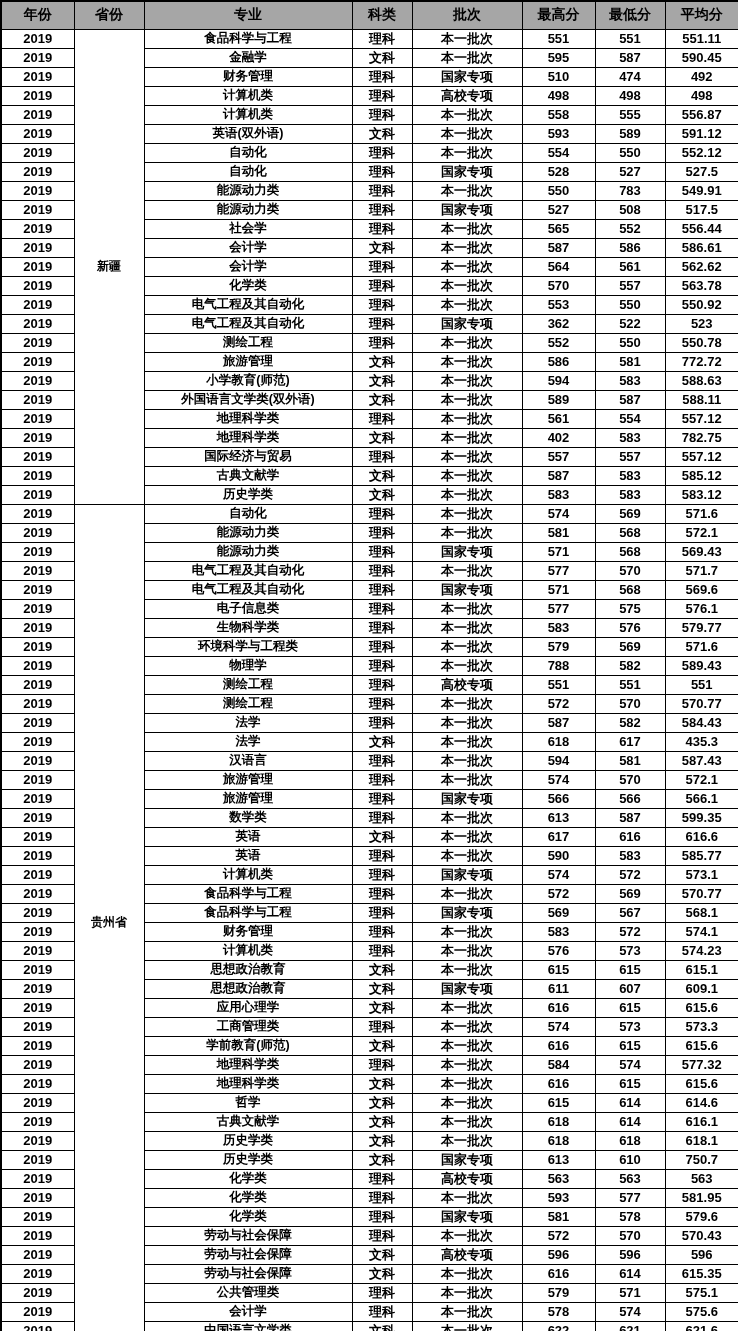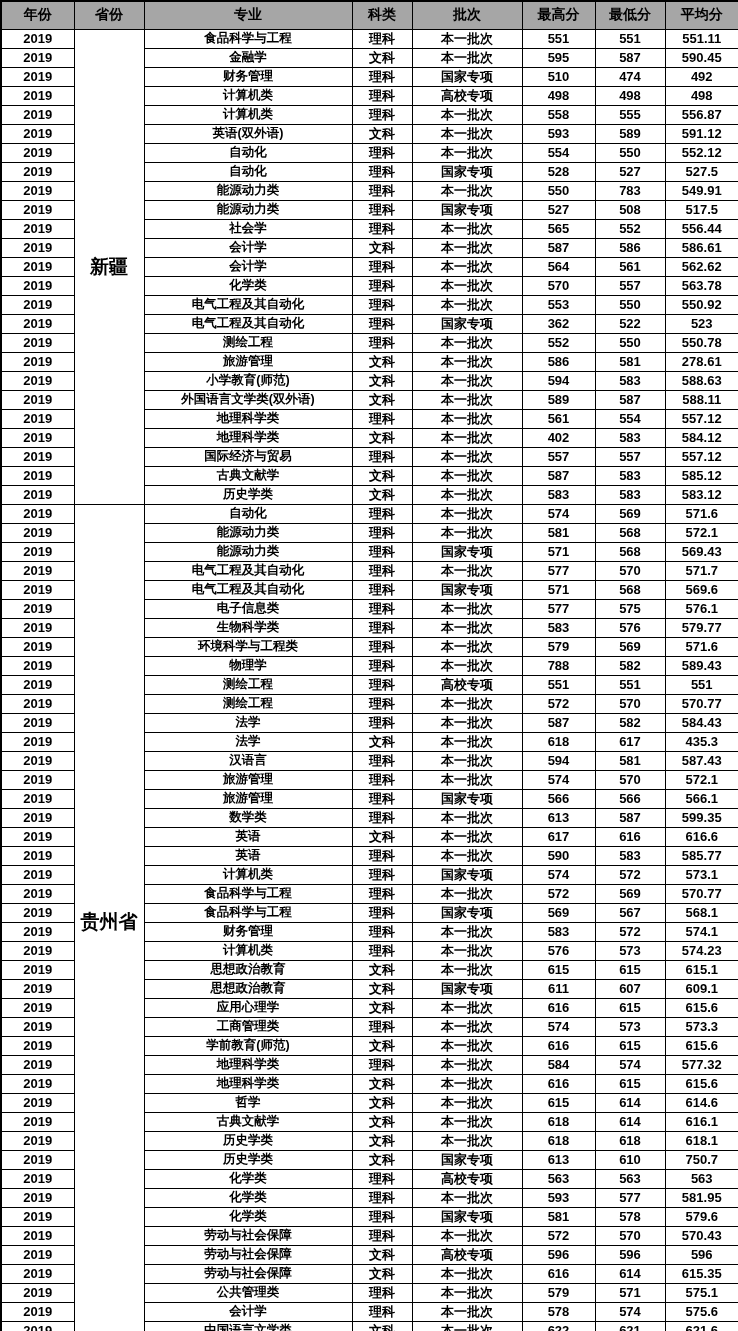--- a/index.html
+++ b/index.html
@@ -30,21 +30,21 @@
     white-space:nowrap;
   }
   thead tr{height:28px;}
   thead th{
     background:var(--header-bg);
     font-size:14px;
   }
   tbody tr{height:18.87px;background:var(--row-bg);}
   tbody td{font-size:13px;}
   td.cell-major{font-size:12.5px;}
-  td.cell-province{font-size:19px;font-family:Liberation Serif, serif;}
+  td.cell-province{font-size:12px;font-family:Liberation Serif, serif;}
 </style>
 </head>
 <body>
 
 <table class="scores">
   <colgroup>
     <col style="width:73px">
     <col style="width:70px">
     <col style="width:208px">
     <col style="width:60px">
@@ -220,21 +220,21 @@
         <td class="cell-min-score">550</td>
         <td class="cell-avg-score">550.78</td>
       </tr>
       <tr>
         <td class="cell-year">2019</td>
         <td class="cell-major">旅游管理</td>
         <td class="cell-subject">文科</td>
         <td class="cell-batch">本一批次</td>
         <td class="cell-max-score">586</td>
         <td class="cell-min-score">581</td>
-        <td class="cell-avg-score">278.61</td>
+        <td class="cell-avg-score">772.72</td>
       </tr>
       <tr>
         <td class="cell-year">2019</td>
         <td class="cell-major">小学教育(师范)</td>
         <td class="cell-subject">文科</td>
         <td class="cell-batch">本一批次</td>
         <td class="cell-max-score">594</td>
         <td class="cell-min-score">583</td>
         <td class="cell-avg-score">588.63</td>
       </tr>
@@ -256,21 +256,21 @@
         <td class="cell-min-score">554</td>
         <td class="cell-avg-score">557.12</td>
       </tr>
       <tr>
         <td class="cell-year">2019</td>
         <td class="cell-major">地理科学类</td>
         <td class="cell-subject">文科</td>
         <td class="cell-batch">本一批次</td>
         <td class="cell-max-score">402</td>
         <td class="cell-min-score">583</td>
-        <td class="cell-avg-score">584.12</td>
+        <td class="cell-avg-score">782.75</td>
       </tr>
       <tr>
         <td class="cell-year">2019</td>
         <td class="cell-major">国际经济与贸易</td>
         <td class="cell-subject">理科</td>
         <td class="cell-batch">本一批次</td>
         <td class="cell-max-score">557</td>
         <td class="cell-min-score">557</td>
         <td class="cell-avg-score">557.12</td>
       </tr>

